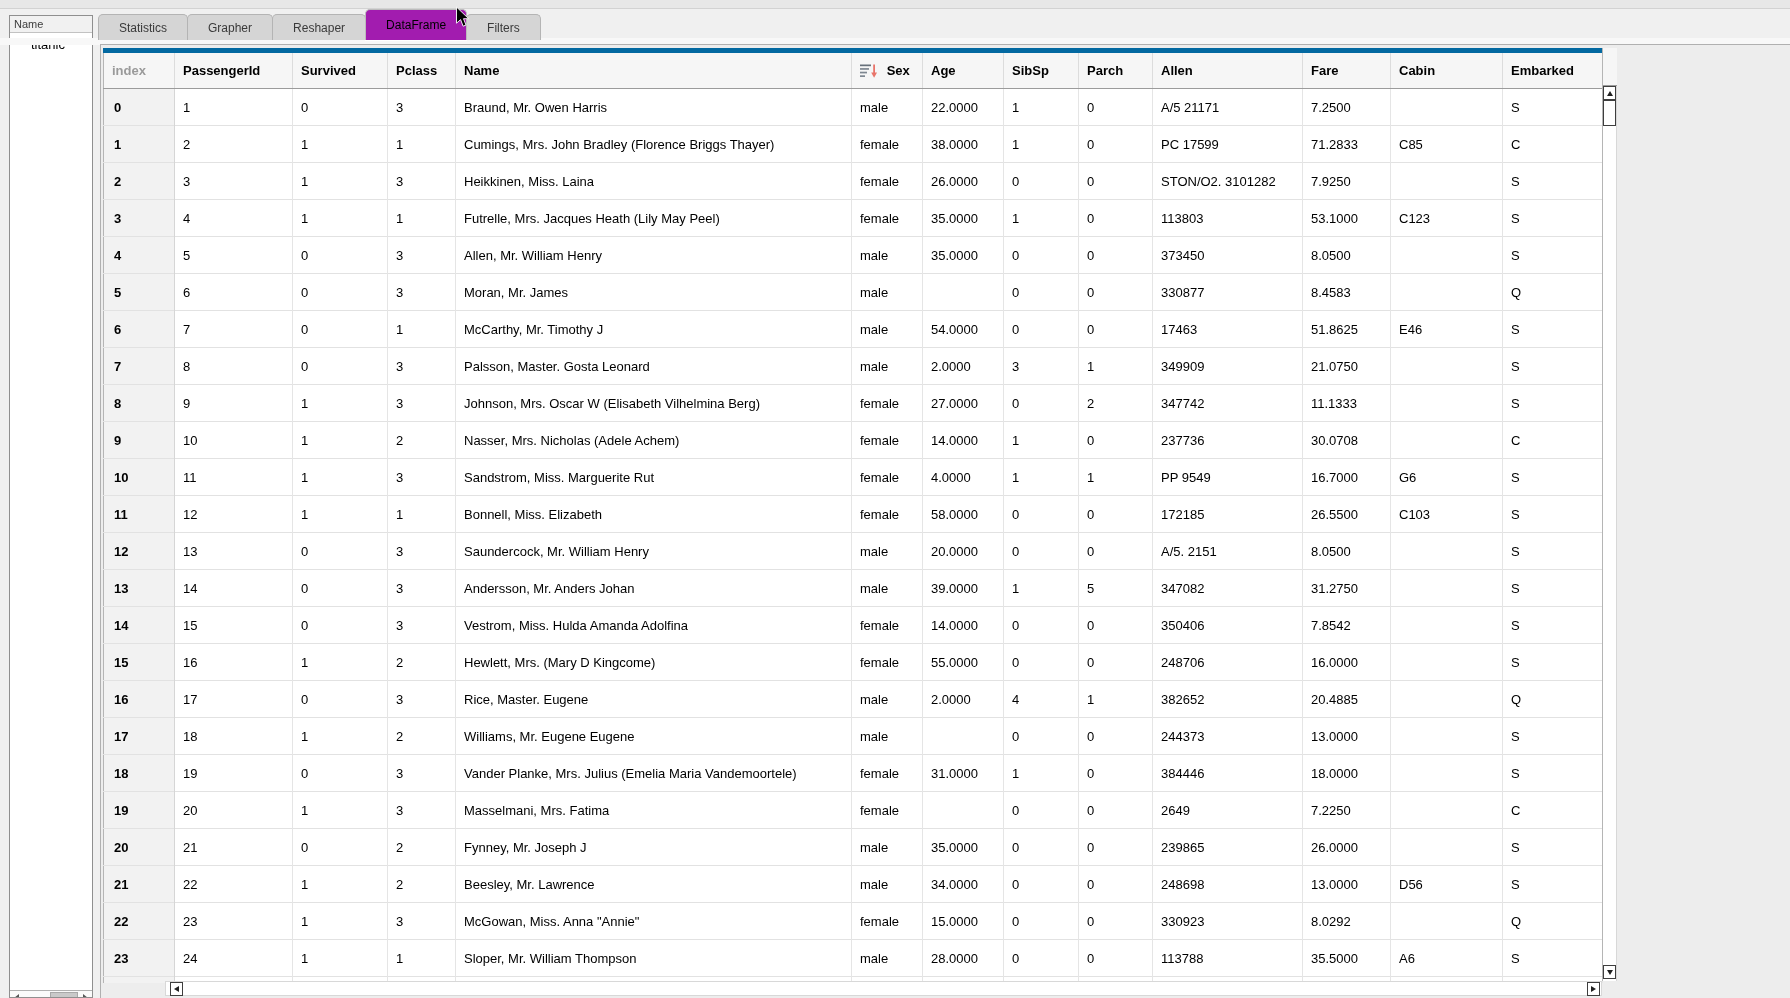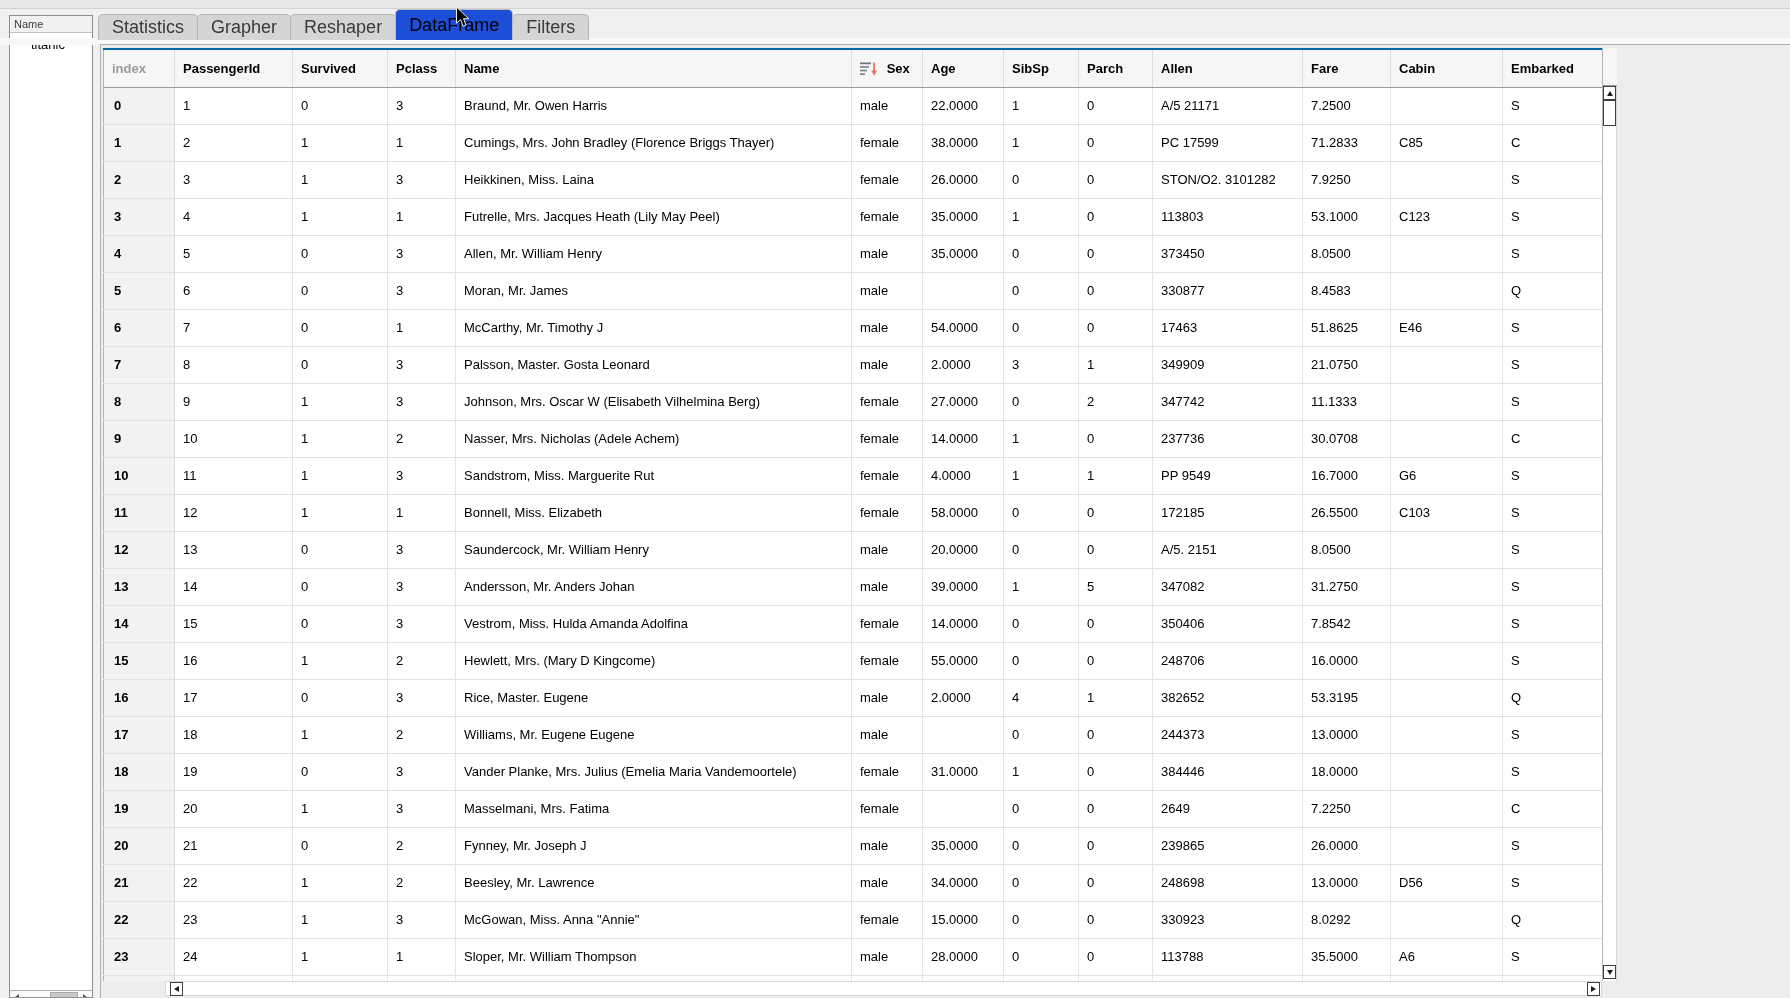--- a/index.html
+++ b/index.html
@@ -21,35 +21,35 @@
     background:#fafafa; border-top:1px solid #b0b0b0; }
   .sidebar-hscroll .thumb-h { position:absolute; left:40px; top:1px; width:28px; height:12px;
     background:#c9c9c9; border:1px solid #a8a8a8; }
   .mini-arrow { position:absolute; top:3px; width:0; height:0; }
   .mini-arrow.left { left:4px; border-top:4px solid transparent; border-bottom:4px solid transparent; border-right:5px solid #555; }
   .mini-arrow.right { right:4px; border-top:4px solid transparent; border-bottom:4px solid transparent; border-left:5px solid #555; }
 
   
   .tabbar { position:absolute; left:98px; top:9px; height:31px; display:flex; align-items:flex-end; z-index:5; }
   .tab { height:26px; background:#d5d5d5; border:1px solid #b4b4b4; border-bottom:none;
-    border-radius:5px 5px 0 0; font-size:18px; color:#3a3a3a; display:flex;
-    align-items:center; justify-content:center; padding:0 13px; margin-right:-1px; cursor:default; }
-  .tab.active { height:31px; background:#1d4ed8; color:#000; border-color:#bcbcbc; z-index:6;
+    border-radius:5px 5px 0 0; font-size:12px; color:#3a3a3a; display:flex;
+    align-items:center; justify-content:center; padding:0 20px; margin-right:-1px; cursor:default; }
+  .tab.active { height:31px; background:#a21caf; color:#000; border-color:#bcbcbc; z-index:6;
     box-shadow:0 1px 0 #fff; }
 
   .under-tab-strip { position:absolute; left:0; top:38px; width:1790px; height:7px; background:#f8f8f8; }
 
   
   .pane { position:absolute; left:100px; top:44px; width:1690px; height:954px;
     background:#ededed; border-top:1px solid #b0b0b0; border-left:1px solid #b0b0b0; }
 
   
   .df-table { position:absolute; left:103px; top:48px; width:1499px; background:#fff;
     border-collapse:collapse; table-layout:fixed; font-size:13px;
-    border-left:1px solid #b5b5b5; border-top:2px solid #0369a1; }
+    border-left:1px solid #b5b5b5; border-top:5px solid #0369a1; }
   .df-table th { height:38px; background:#f6f6f6; border-bottom:1px solid #9b9b9b;
     border-right:1px solid #dcdcdc; font-weight:bold; font-size:13px; text-align:left;
     padding:0 0 0 8px; white-space:nowrap; overflow:hidden; }
   .df-table th .hlabel { vertical-align:middle; }
   .df-table th svg { vertical-align:middle; margin-right:5px; }
   .df-table th.index-col { color:#9a9a9a; }
   .df-table td { height:37px; border-top:1px solid #e2e2e2; border-right:1px solid #e5e5e5;
     padding:0 0 0 8px; white-space:nowrap; overflow:hidden; background:#fff; }
   .df-table tr:first-child td { border-top:none; }
   .df-table td.index-col { background:#f2f2f2; font-weight:bold; border-right:1px solid #d6d6d6; padding-left:10px; }
@@ -392,21 +392,21 @@
         <td class="index-col">16</td>
         <td>17</td>
         <td>0</td>
         <td>3</td>
         <td>Rice, Master. Eugene</td>
         <td>male</td>
         <td>2.0000</td>
         <td>4</td>
         <td>1</td>
         <td>382652</td>
-        <td>53.3195</td>
+        <td>20.4885</td>
         <td></td>
         <td>Q</td>
       </tr>
       <tr>
         <td class="index-col">17</td>
         <td>18</td>
         <td>1</td>
         <td>2</td>
         <td>Williams, Mr. Eugene Eugene</td>
         <td>male</td>

